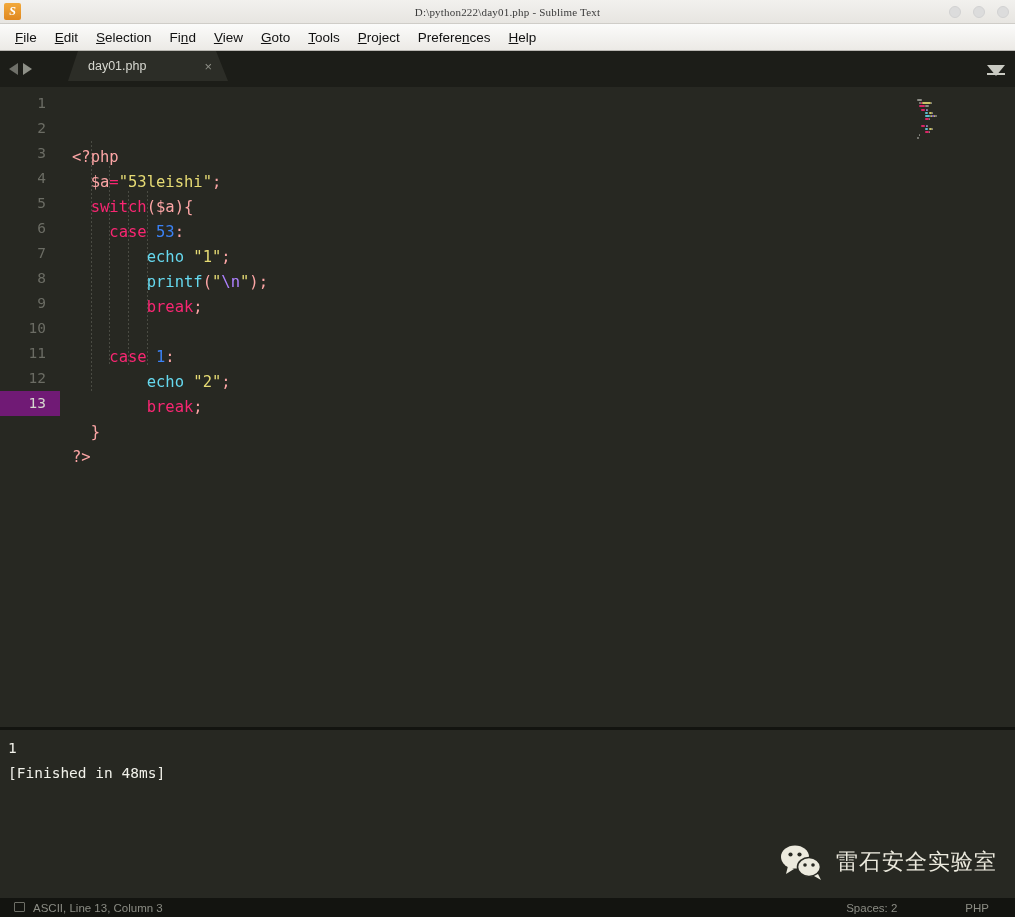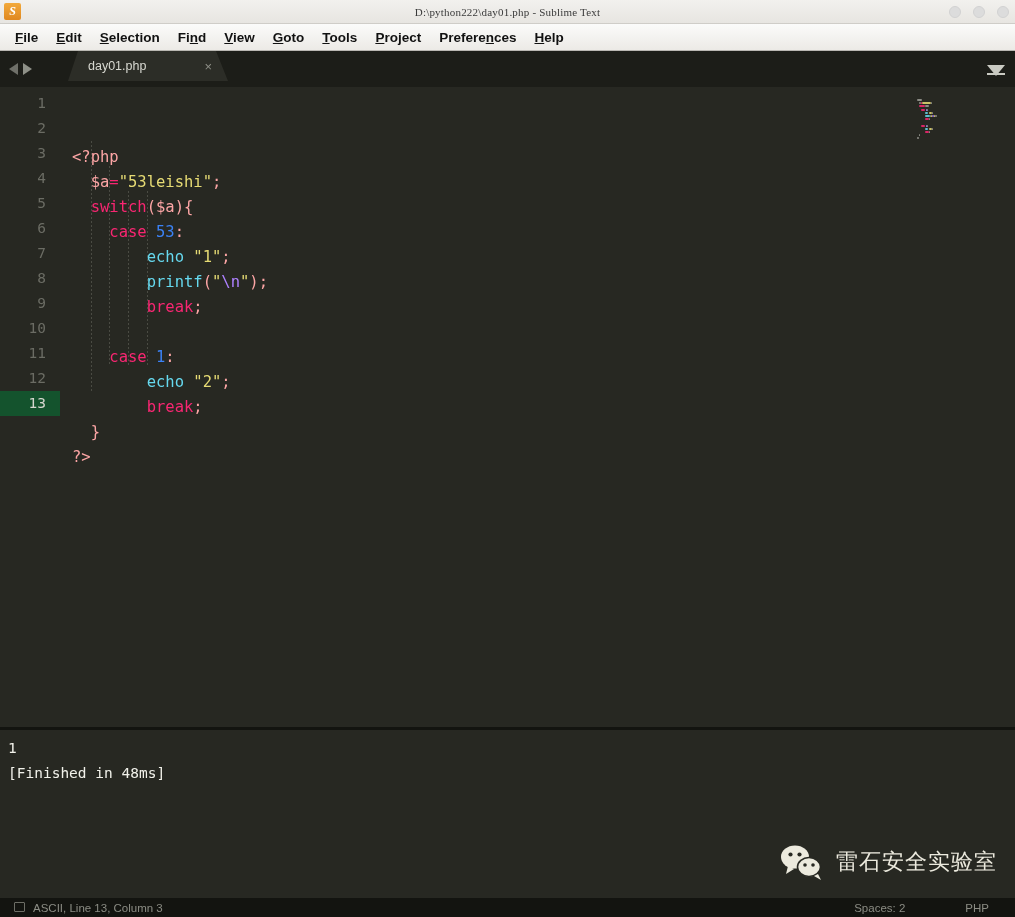--- a/index.html
+++ b/index.html
@@ -28,21 +28,21 @@
     letter-spacing:.2px; pointer-events:none;
   }
   .wincontrols{ position:absolute; right:6px; display:flex; gap:12px; align-items:center; }
   .wc{ width:12px; height:12px; border-radius:50%; background:#dcdcdc; border:1px solid #d2d2d2; }
 
   
   .menubar{
     height:27px; flex:0 0 27px;
     background:linear-gradient(#fbfbfa,#eceae6);
     border-bottom:1px solid #b9b7b2;
-    display:flex; align-items:center; padding-left:6px;font-weight:bold;
+    display:flex; align-items:center; padding-left:6px;
   }
   .menu-item{
     font-size:13.5px; color:#111; padding:3px 9px; cursor:default;
     font-family:"Liberation Sans", sans-serif; white-space:nowrap;
   }
   .menu-item u{ text-decoration:underline; }
 
   
   .tabbar{
     height:36px; flex:0 0 36px; background:#1c1d18; position:relative;
@@ -71,21 +71,21 @@
   
   .editor-wrap{ flex:1 1 auto; position:relative; background:#272822; overflow:hidden; display:flex; }
   .gutter{
     width:60px; flex:0 0 60px; background:#272822; padding-top:4px;
     font-family:"DejaVu Sans Mono", monospace; font-size:14px;
   }
   .gnum{
     height:25px; line-height:25px; text-align:right; padding-right:14px;
     color:#6b6c64; font-size:14.5px;
   }
-  .gnum.active{ color:#d6d7cf; background:#14532d; }
+  .gnum.active{ color:#d6d7cf; background:#701a75; }
   .code{
     flex:1 1 auto; position:relative; padding-top:4px; padding-left:12px;
     font-family:"DejaVu Sans Mono", monospace; font-size:15.5px; color:#f8f8f2;
     white-space:pre;
   }
   .line{ height:25px; line-height:25px; position:relative; }
   
   .guides{ position:absolute; left:0; top:4px; bottom:0; width:360px; pointer-events:none; }
   .guide{
     position:absolute; top:0; width:1px;
@@ -120,21 +120,21 @@
   
   .statusbar{
     height:19px; flex:0 0 19px; background:#131410; position:relative;
     display:flex; align-items:center; color:#8b8c84; font-size:11.5px;
     font-family:"Liberation Sans", sans-serif;
   }
   .sb-icon{ width:11px; height:10px; border:1.6px solid #6d6e66; margin:0 8px 0 14px; border-radius:1px; }
   .sb-left{ display:flex; align-items:flex-start; }
   .sb-right{ position:absolute; right:0; display:flex; align-items:flex-start; }
   .sb-spaces{ margin-right:60px; }
-  .sb-syntax{ margin-right:26px; }
+  .sb-syntax{ margin-right:26px;margin-left:8px; }
 </style>
 </head>
 <body>
 
 <div class="app">
 
   <div class="titlebar">
     <div class="app-icon">S</div>
     <div class="title-text">D:\python222\day01.php - Sublime Text</div>
     <div class="wincontrols">

